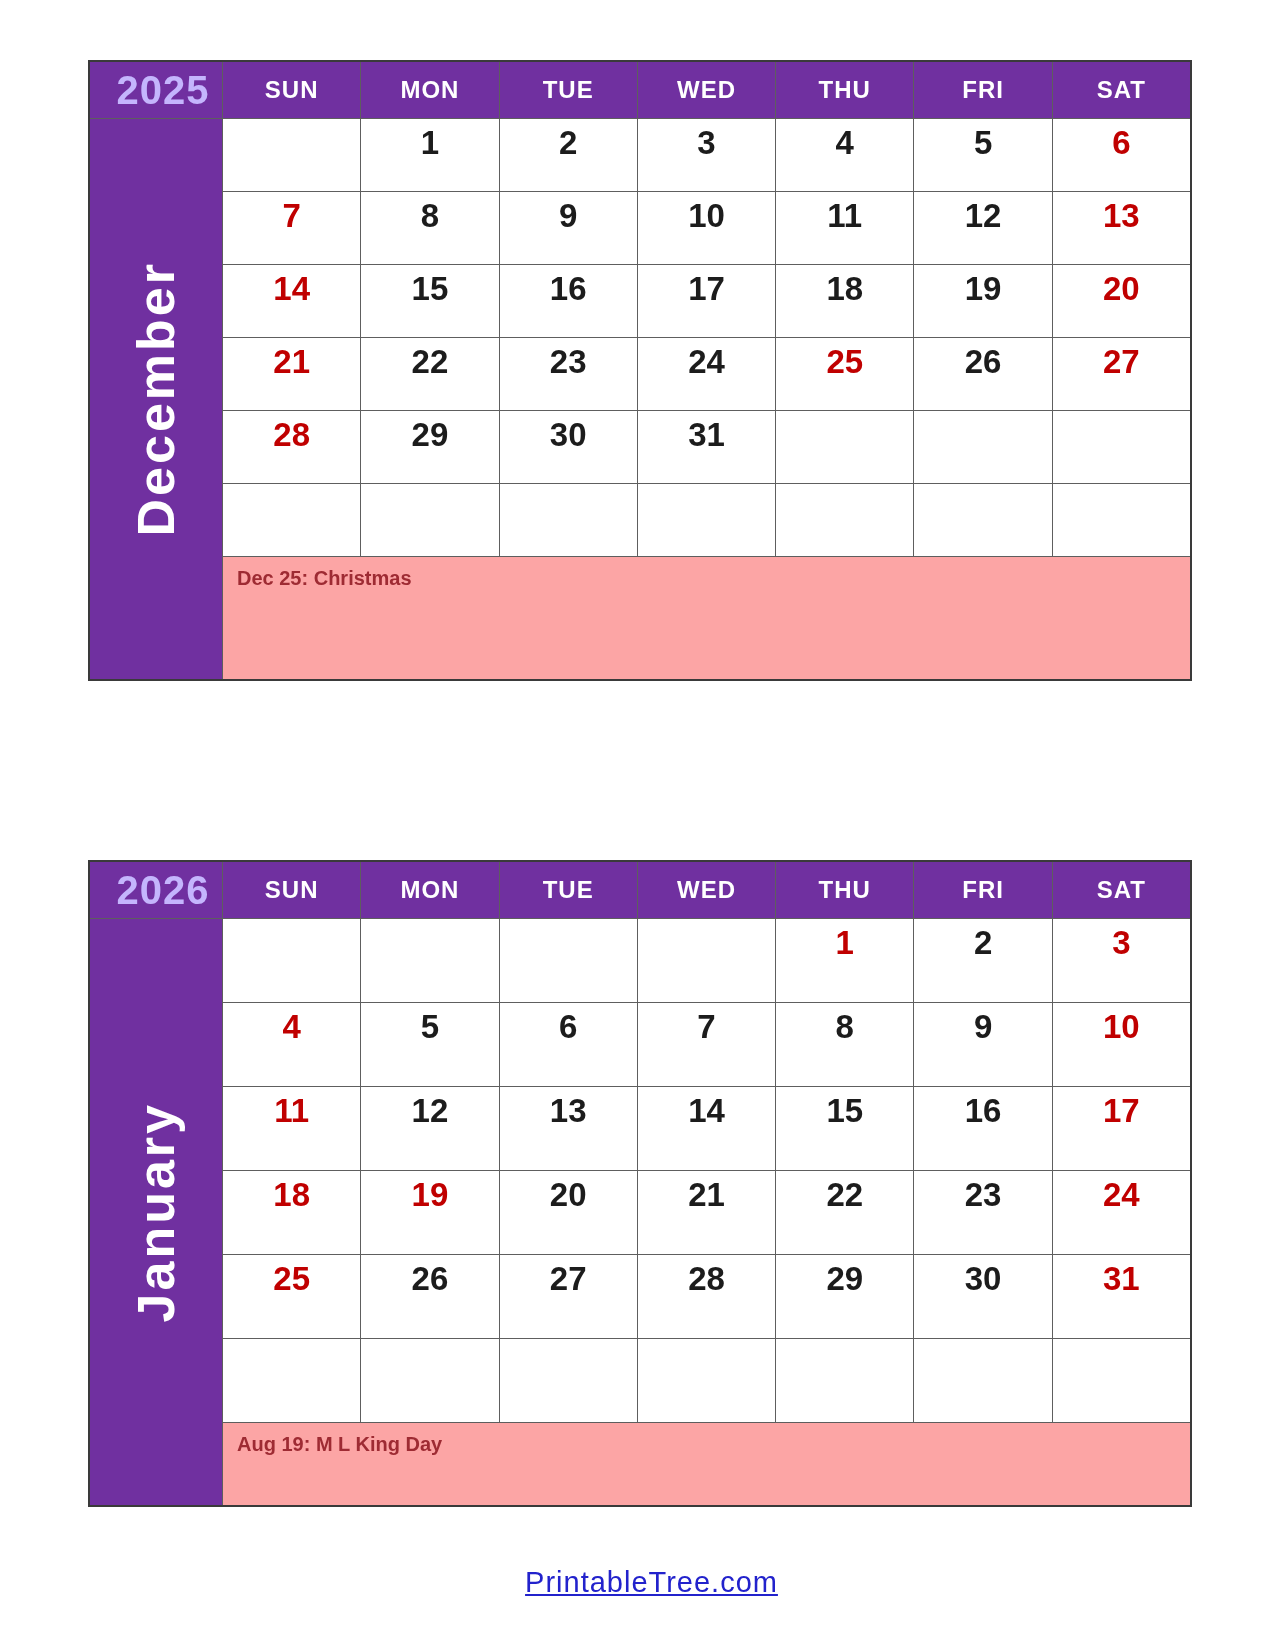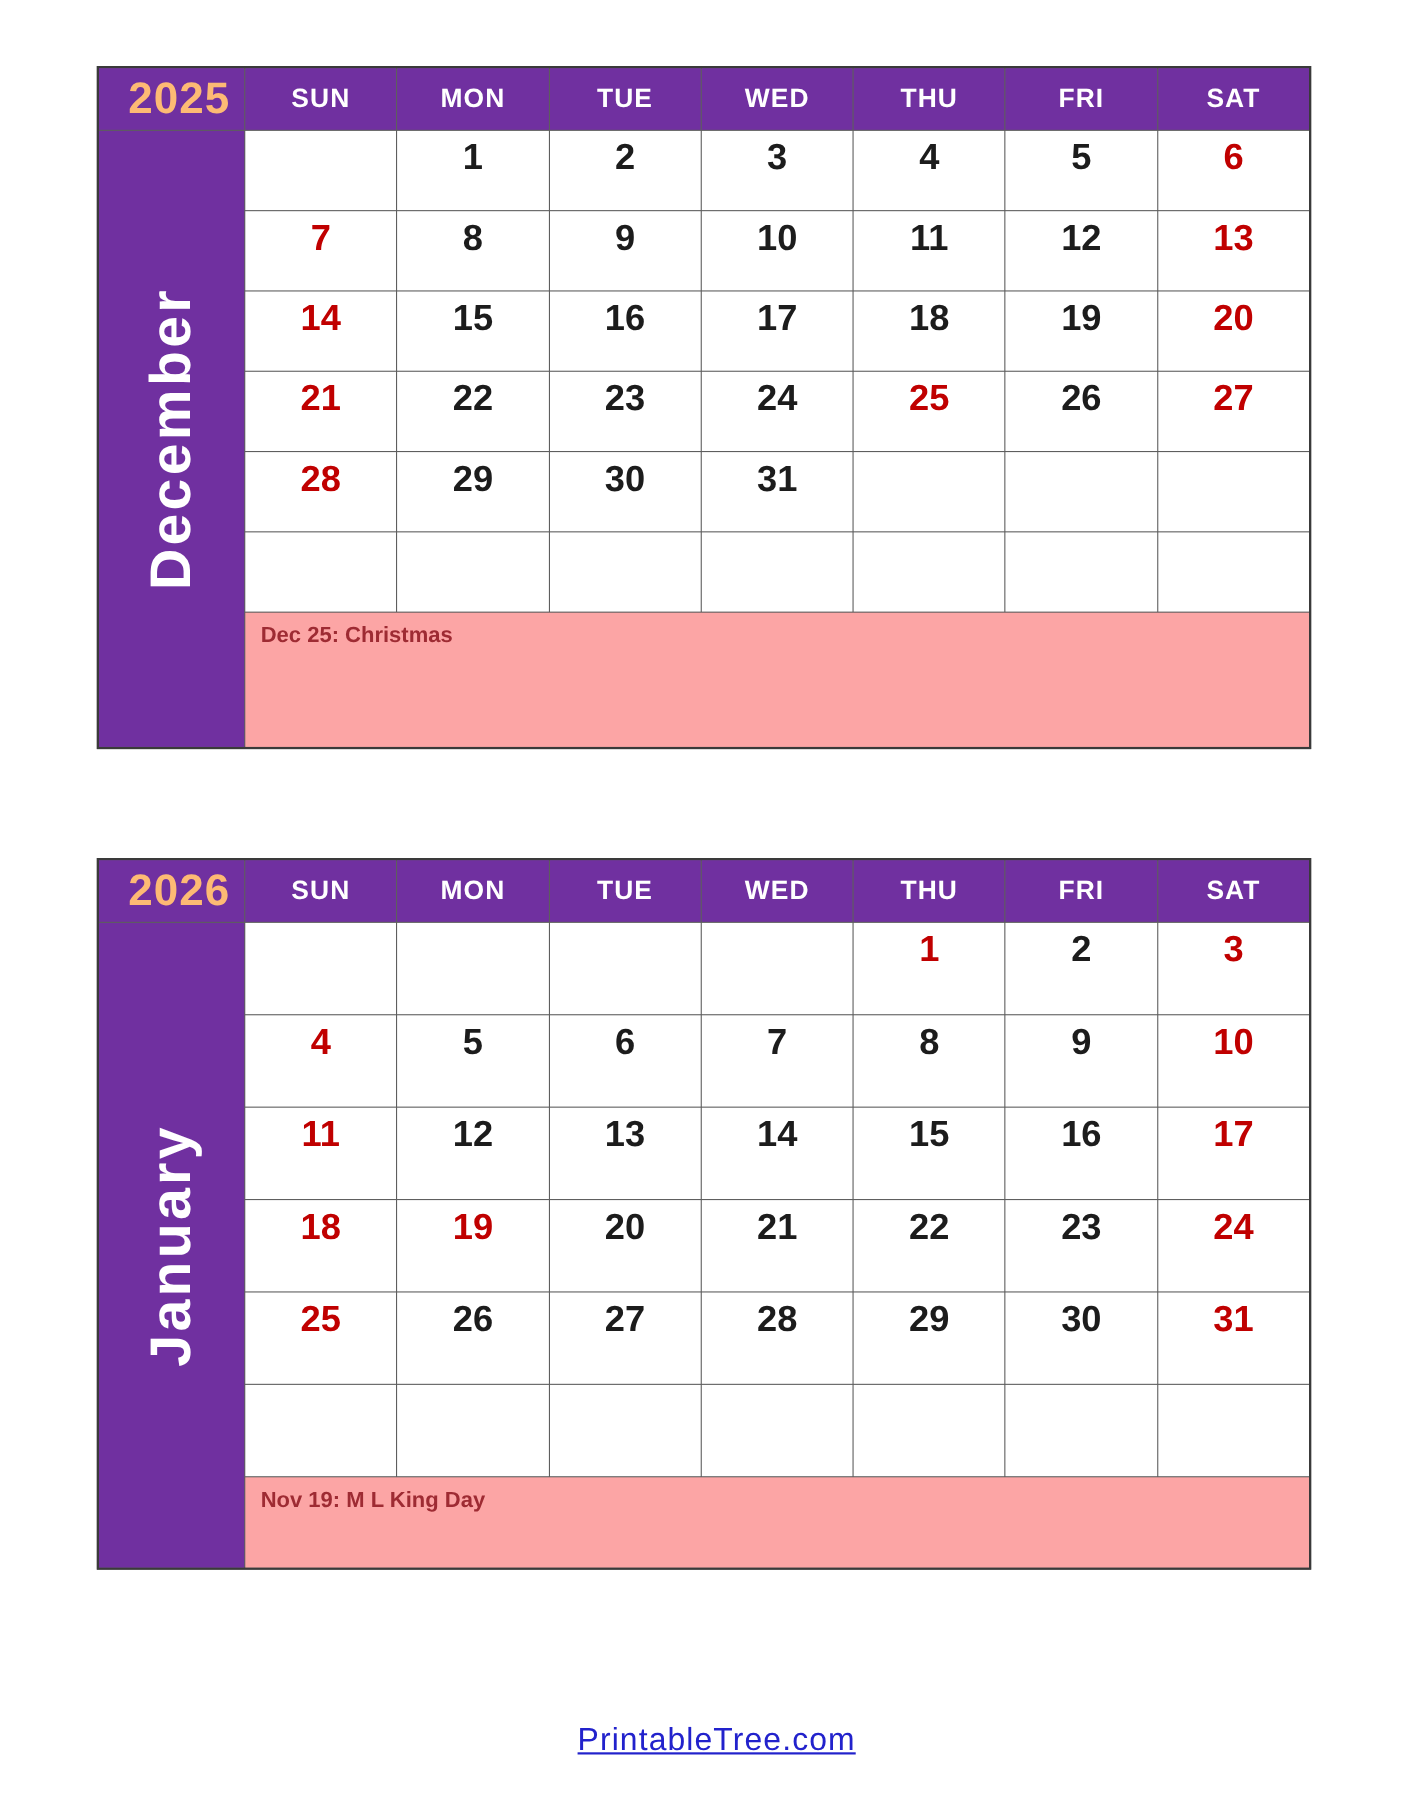--- a/index.html
+++ b/index.html
@@ -2,32 +2,32 @@
 <html style="--purple: #7030A0; --date_red: #C00000; --note_red: #9E2B33; --date_black: #1C1C1C; --grid_line: #5E5E5E; --grid_dark: #3A3A3A; --link_blue: #2222CC;"><head>
 <meta charset="utf-8">
 <style>
   html,body{margin:0;padding:0;background:#fff;}
   .page{
     position:relative;width:1275px;height:1650px;background:#fff;overflow:hidden;
     font-family:"Liberation Sans","DejaVu Sans",sans-serif;
   }
   .calendar{position:absolute;left:88px;width:1104px;}
   .cal-dec{top:60px;}
-  .cal-jan{top:780px;}
+  .cal-jan{top:860px;}
   .cal-grid{
     display:grid;
     grid-template-columns:132px repeat(7,1fr);
     gap:1px;
     background:var(--grid_line,#5e5e5e);
     border:2px solid var(--grid_dark,#3a3a3a);
   }
   .cal-dec .cal-grid{grid-template-rows:56px repeat(6,72px) 122px;}
   .cal-jan .cal-grid{grid-template-rows:56px repeat(6,83px) 82px;}
   .year-cell{
-    grid-area:1/1;background:var(--purple,#7030A0);color:#fdba74;
+    grid-area:1/1;background:var(--purple,#7030A0);color:#c4b5fd;
     display:flex;align-items:center;justify-content:center;
     font-size:40px;font-weight:700;letter-spacing:1px;padding-left:14px;
   }
   .day-header{
     background:var(--purple,#7030A0);color:#fff;
     display:flex;align-items:center;justify-content:center;
     font-size:24px;font-weight:700;letter-spacing:1px;
   }
   .sidebar{
     grid-area:2/1/9/2;background:var(--purple,#7030A0);
@@ -123,21 +123,21 @@
         </div>
   </div>
 
   <div class="calendar cal-jan">
     <div class="cal-grid">
       <div class="year-cell">2026</div>
       <div class="sidebar">
         <span class="month-name">January</span>
       </div>
       <div class="notes-cell">
-            <div class="note-line">Nov 19: M L King Day</div>
+            <div class="note-line">Aug 19: M L King Day</div>
           </div>
     <div class="day-header" style="grid-area: 1 / 2;">SUN</div>
           <div class="day-header" style="grid-area: 1 / 3;">MON</div>
           <div class="day-header" style="grid-area: 1 / 4;">TUE</div>
           <div class="day-header" style="grid-area: 1 / 5;">WED</div>
           <div class="day-header" style="grid-area: 1 / 6;">THU</div>
           <div class="day-header" style="grid-area: 1 / 7;">FRI</div>
           <div class="day-header" style="grid-area: 1 / 8;">SAT</div>
           <div class="date-cell" style="grid-area: 2 / 2;"></div>
           <div class="date-cell" style="grid-area: 2 / 3;"></div>

